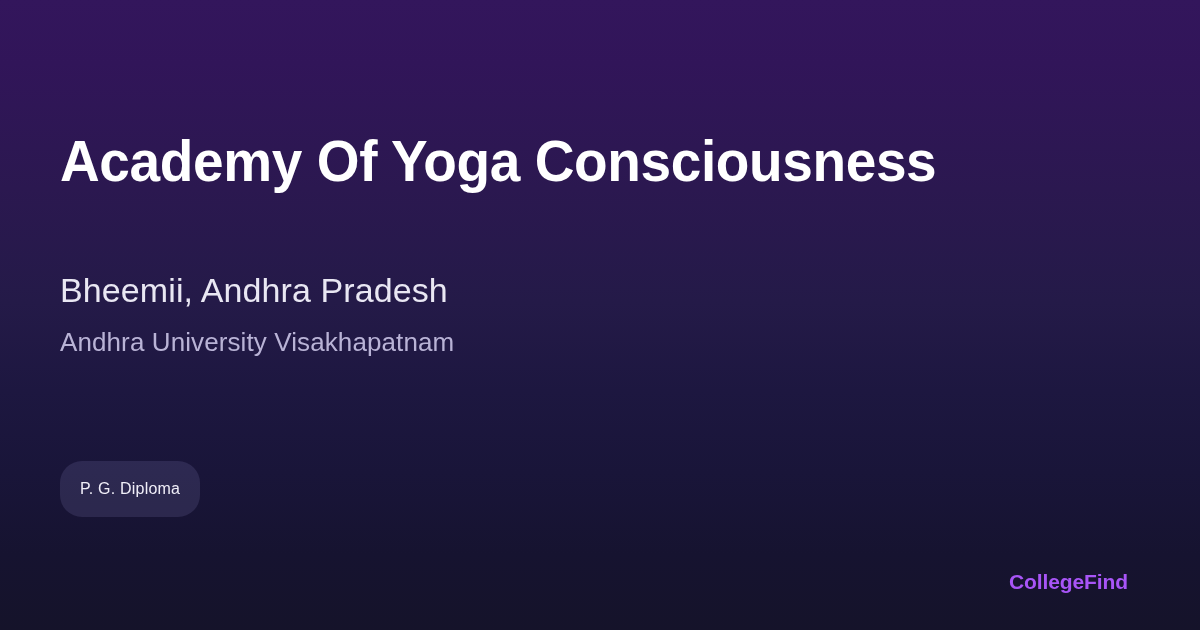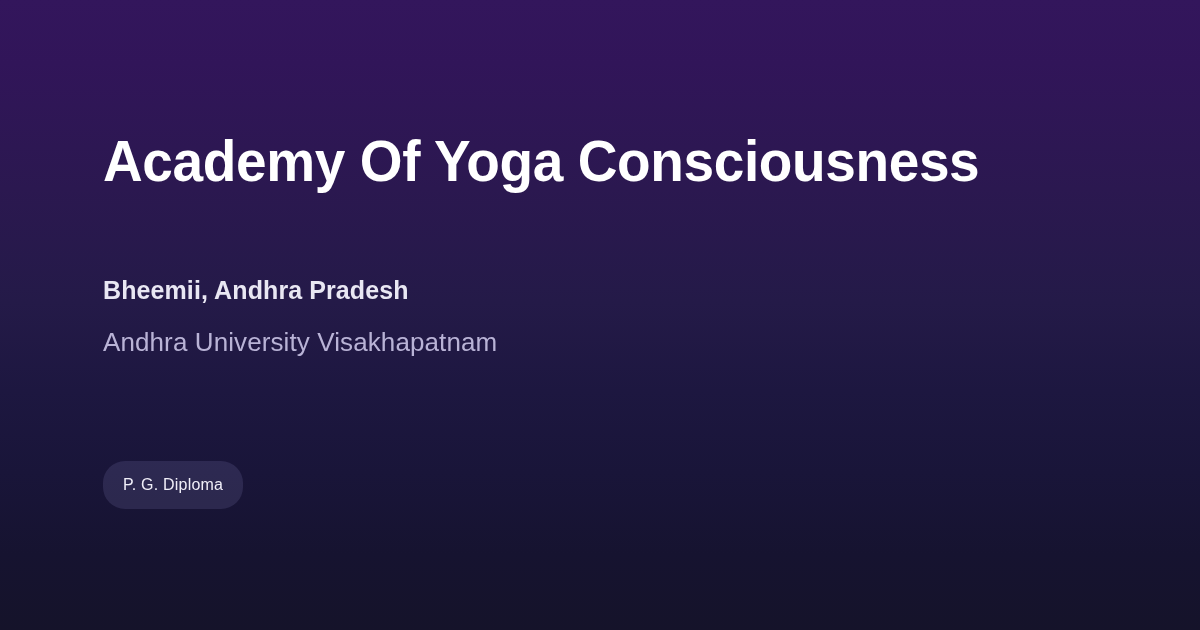--- a/index.html
+++ b/index.html
@@ -35,21 +35,20 @@
     overflow: hidden;
   }
 
   
   .content {
     position: absolute;
     left: 60px;
     top: 0;
     right: 60px;
     height: 100%;
-    margin-left: 43px;
   }
 
   .title {
     position: absolute;
     left: 0;
     top: 126px;
     margin: 0;
     font-size: 57px;
     line-height: 70px;
     font-weight: 700;
@@ -59,23 +58,23 @@
     transform: scaleX(0.965);
     transform-origin: left center;
     white-space: nowrap;
   }
 
   .location {
     position: absolute;
     left: 0;
     top: 273px;
     margin: 0;
-    font-size: 25px;
+    font-size: 34px;
     line-height: 34px;
-    font-weight: 700;
+    font-weight: 400;
     letter-spacing: 0.1px;
     color: #e9e7f3;
     white-space: nowrap;
   }
 
   .university {
     position: absolute;
     left: 0;
     top: 327px;
     margin: 0;
@@ -94,21 +93,21 @@
     top: 461px;
     display: flex;
     align-items: center;
     gap: 12px;
   }
 
   .badge {
     display: inline-flex;
     align-items: center;
     justify-content: center;
-    height: 48px;
+    height: 56px;
     padding: 0 20px;
     border-radius: 22px;
     background: rgba(150, 140, 200, 0.17);
     color: #f0eef8;
     font-size: 16px;
     line-height: 1;
     font-weight: 400;
     letter-spacing: 0.2px;
     white-space: nowrap;
   }
@@ -139,14 +138,15 @@
     <p class="location">Bheemii, Andhra Pradesh</p>
 
     <p class="university">Andhra University Visakhapatnam</p>
 
     <div class="badge-row">
       <span class="badge">P. G. Diploma</span>
     </div>
 
   </div>
 
+  <div class="brand">CollegeFind</div>
 
 </div>
 
 </body></html>

